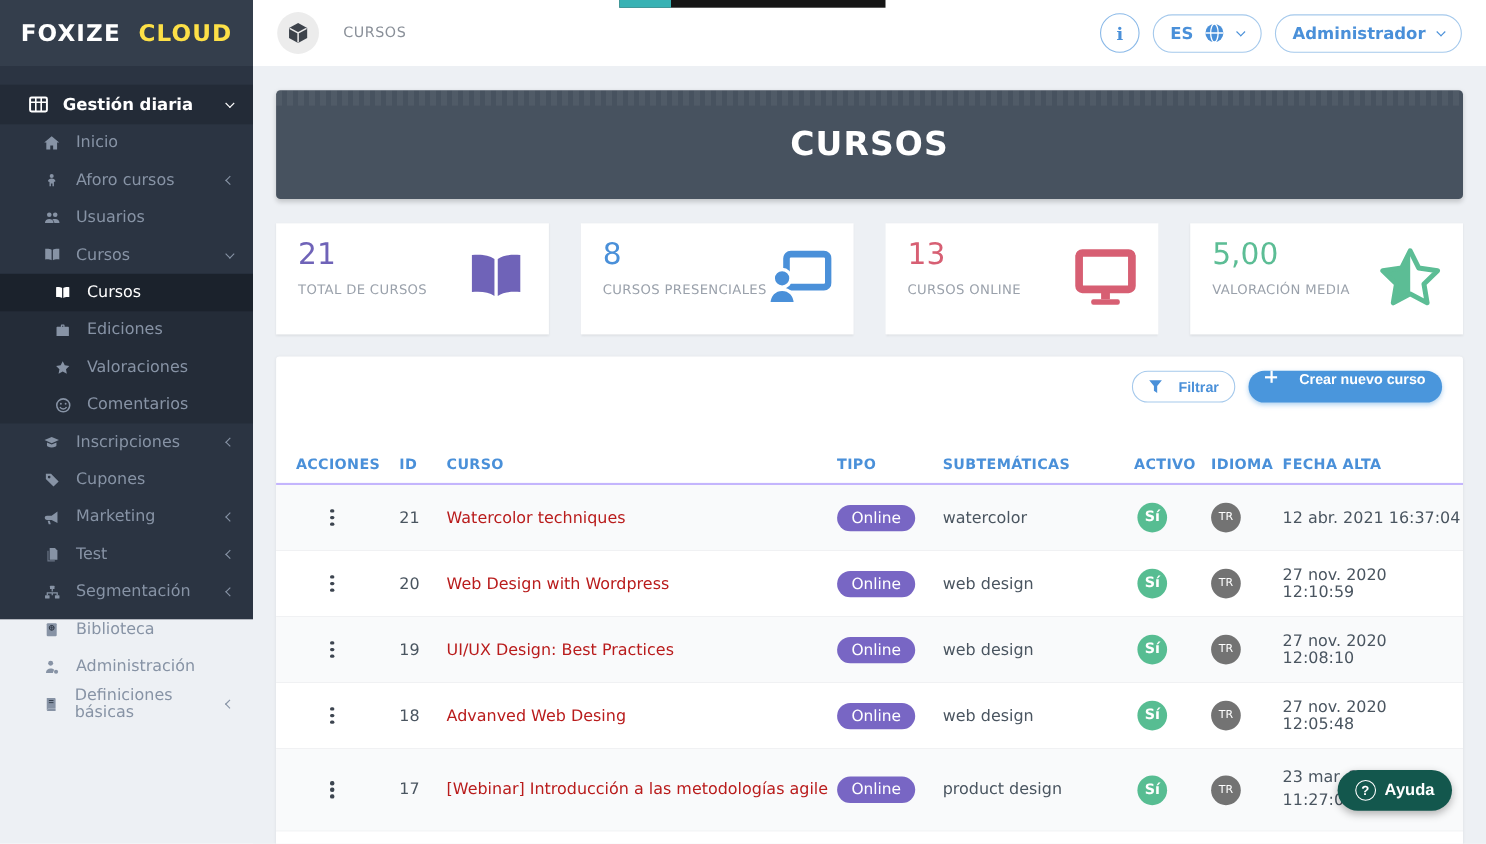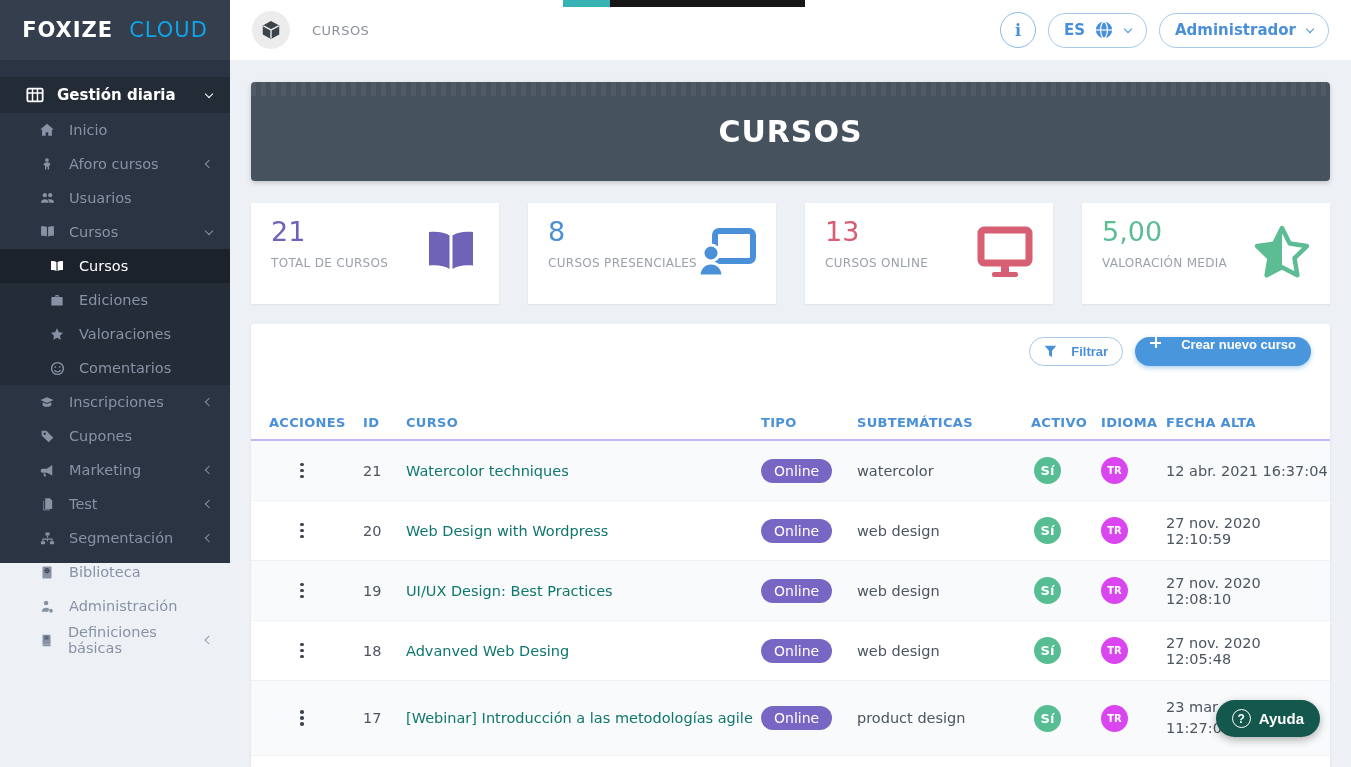--- a/index.html
+++ b/index.html
@@ -2,21 +2,21 @@
 <html><head>
 <meta charset="utf-8">
 <style>
   * { box-sizing: border-box; margin: 0; padding: 0; }
   html,body { width:1351px; height:767px; overflow:hidden; }
   body { font-family:"DejaVu Sans","Liberation Sans",sans-serif; background:#edf0f4; position:relative; }
 
   
   .sidebar { position:absolute; left:0; top:0; width:230px; height:563px; background:#2b3442; z-index:10; }
   .logo { height:60px; background:#343e4c; display:flex; align-items:center; justify-content:center; font-size:21px; letter-spacing:1px; color:#fff; font-weight:bold; }
-  .logo .light { color:#0ea5e9; font-weight:400; margin-left:16px; }
+  .logo .light { color:#fde047; font-weight:700; margin-left:16px; }
   .ssection { height:36px; margin-top:17px; background:#232b37; display:flex; align-items:center; padding:0 18px 0 26px; color:#fff; font-weight:bold; font-size:15px; cursor:pointer; }
   .ssection .sicon { margin-right:13px; }
   .ssection.bottom { margin-top:4px; color:#d7dde4; }
   .sitem { height:34px; display:flex; align-items:center; padding:0 18px 0 38px; color:#8793a5; font-size:14.5px; cursor:pointer; }
   .sitem .sicon { width:18px; margin-right:13px; display:flex; justify-content:center; }
   .submenu { background:#242c38; }
   .submenu .sitem { padding-left:48px; }
   .sitem.active { background:#1b222c; color:#fff; }
   .chev { display:inline-block; width:6px; height:6px; border-right:1.8px solid currentColor; border-bottom:1.8px solid currentColor; margin-left:auto; }
   .chev.down { transform:rotate(45deg); margin-top:-3px; }
@@ -56,24 +56,24 @@
   .plus-icon::before { content:""; position:absolute; left:0; top:4.5px; width:11px; height:2px; background:#fff; }
   .plus-icon::after { content:""; position:absolute; left:4.5px; top:0; width:2px; height:11px; background:#fff; }
 
   .thead, .trow { display:grid; grid-template-columns:94px 43px 355px 96px 174px 70px 65px 1fr; padding-left:18px; align-items:center; }
   .thead { margin-top:40px; height:35px; color:#4a90d9; font-size:13px; font-weight:600; letter-spacing:.3px; border-bottom:2px solid #c4b5fd; }
   .trow { min-height:60px; border-bottom:1px solid #f0f1f3; font-size:14.5px; color:#4a5560; background:#fff; }
   .trow.alt { background:#f9fafb; }
   .trow.tall { min-height:75px; }
   .kebab { margin-left:27px; display:flex; flex-direction:column; gap:2.5px; cursor:pointer; padding:4px; }
   .kebab i { width:3.5px; height:3.5px; border-radius:50%; background:#3d4550; }
-  .course-link { color:#0f766e; text-decoration:none; cursor:pointer; }
+  .course-link { color:#b91c1c; text-decoration:none; cursor:pointer; }
   .badge-online { background:#7866c4; color:#fff; border-radius:14px; padding:4px 13px; font-size:14px; display:inline-block; }
   .badge-si { width:27px; height:27px; border-radius:50%; background:#57bd92; color:#fff; font-size:13px; display:inline-flex; align-items:center; justify-content:center; margin-left:3px;font-weight:bold; }
-  .badge-lang { width:27px; height:27px; border-radius:50%; background:#d946ef; color:#fff; font-size:10px; font-weight:bold; display:inline-flex; align-items:center; justify-content:center; }
+  .badge-lang { width:27px; height:27px; border-radius:50%; background:#737373; color:#fff; font-size:10px; font-weight:normal; display:inline-flex; align-items:center; justify-content:center; }
   .fecha-wrap { max-width:105px; line-height:1.45; }
 
   .help-btn { position:absolute; right:31px; bottom:30px; height:37px; background:#13574d; border:none; border-radius:19px; color:#fff; font-weight:bold; font-size:15px; display:flex; align-items:center; gap:8px; padding:0 16px; box-shadow:0 3px 8px rgba(0,0,0,.3); z-index:30; cursor:pointer; }
   .qmark { width:19px; height:19px; border:1.6px solid #fff; border-radius:50%; display:inline-flex; align-items:center; justify-content:center; font-size:12px; font-weight:bold; }
 </style>
 </head>
 <body>
 
 <div class="sidebar">
   <div class="logo">

